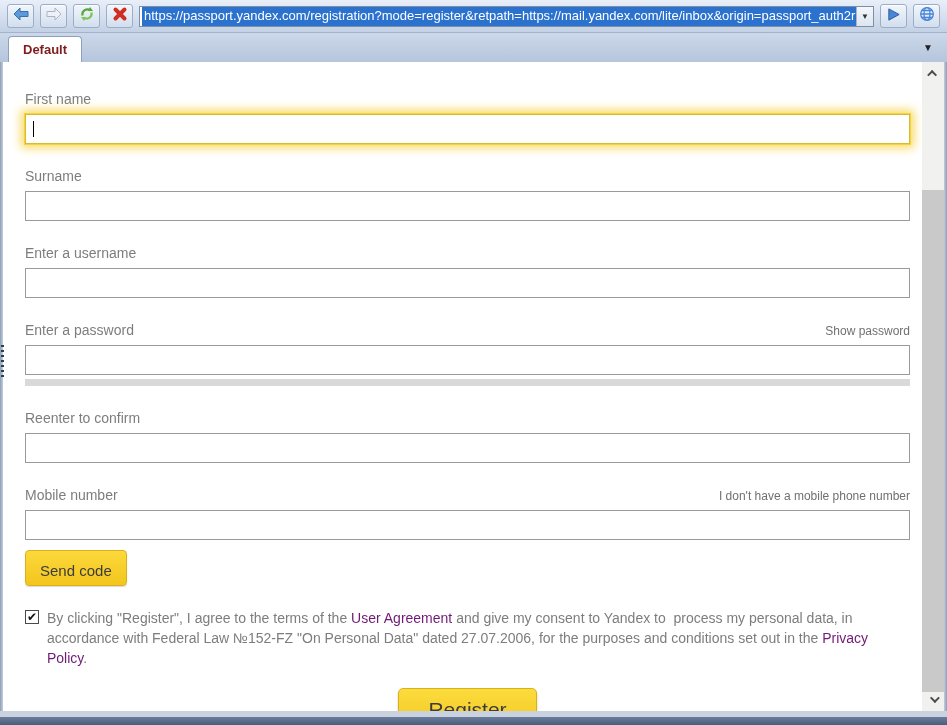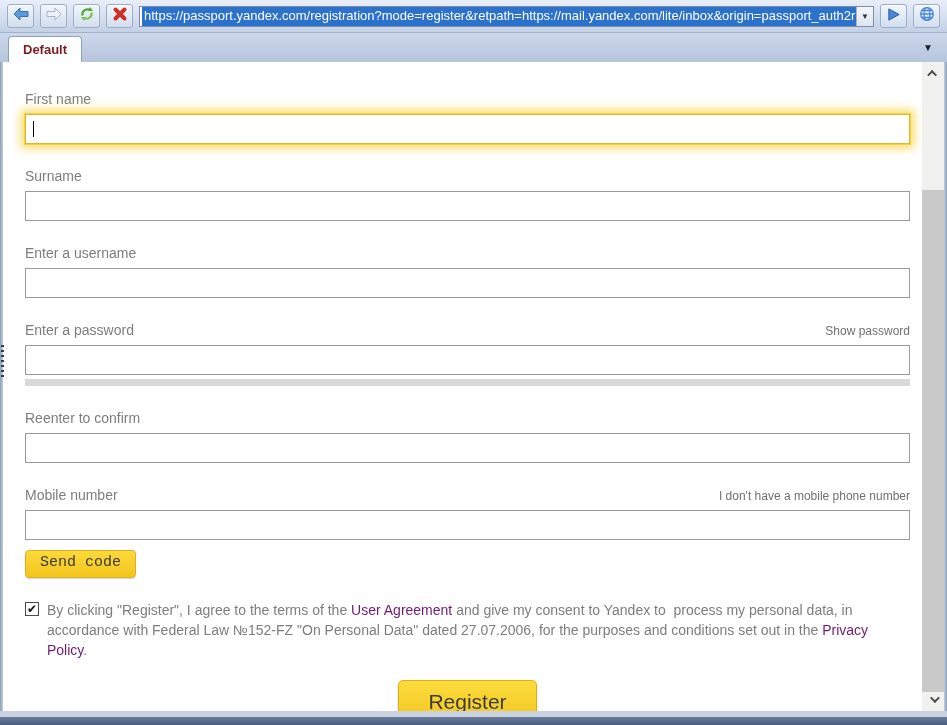--- a/index.html
+++ b/index.html
@@ -59,22 +59,22 @@
   .f-side  { font-size:12px; color:#707070; cursor:pointer; }
   .field { margin-bottom:24px;margin-top:24px; }
   .inp-wrap { position:relative; }
   .inp { display:block; width:100%; height:30px; border:1px solid #9a9a9a; background:#fff;
          font-family:"Liberation Sans",sans-serif; font-size:15px; padding:0 6px; color:#222; }
   .inp.focused { border:1px solid #d9bb2e; outline:none;
                  box-shadow:0 0 0 1px #f2d341, 0 0 9px 4px rgba(248,212,70,.85); }
   .caret { position:absolute; left:8px; top:7px; width:1px; height:16px; background:#000; }
   .meter { margin-top:4px; height:7px; background:#d9d9d9; }
 
-  .send-btn { margin-top:10px; display:inline-block; font-family:Liberation Mono, monospace;
-              font-size:15px; color:#3c3c3c; padding:3px 14px 6px;
+  .send-btn { margin-top:10px; display:inline-block; font-family:Liberation Sans, sans-serif;
+              font-size:15px; color:#3c3c3c; padding:11px 14px 6px;
               background:linear-gradient(#fcd93c,#f3c51d); border:1px solid #dcb118; border-radius:4px;
               box-shadow:0 1px 1px rgba(0,0,0,.15); cursor:pointer; }
   .example { margin-top:9px; font-size:14px; color:#4f4f4f; }
 
   .agreement { margin-top:22px; display:flex; align-items:flex-start; }
   .cbx { flex:0 0 auto; width:14px; height:14px; margin:2px 8px 0 0; border:1px solid #4a4a4a; background:#fff;
          display:flex; align-items:center; justify-content:center; font-size:12px; line-height:12px; color:#111; cursor:pointer; }
   .agree-text { font-size:14px; line-height:20px; color:#7d7d7d; white-space:pre-wrap; }
   .agree-text .lnk { color:#701a75; cursor:pointer; }
 

